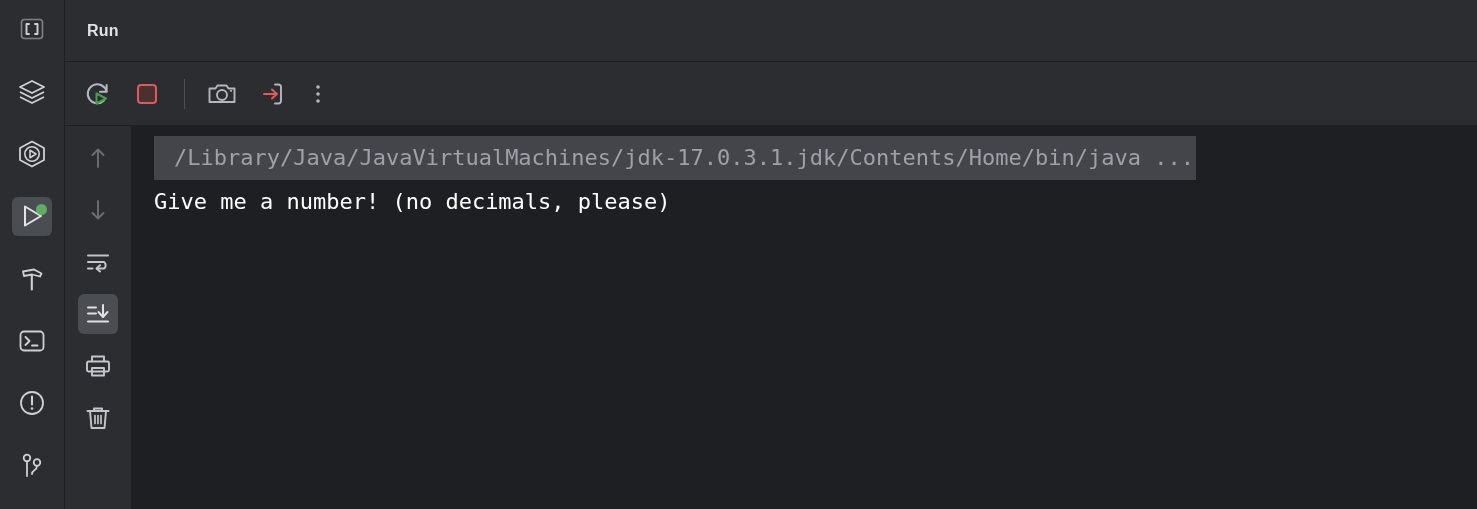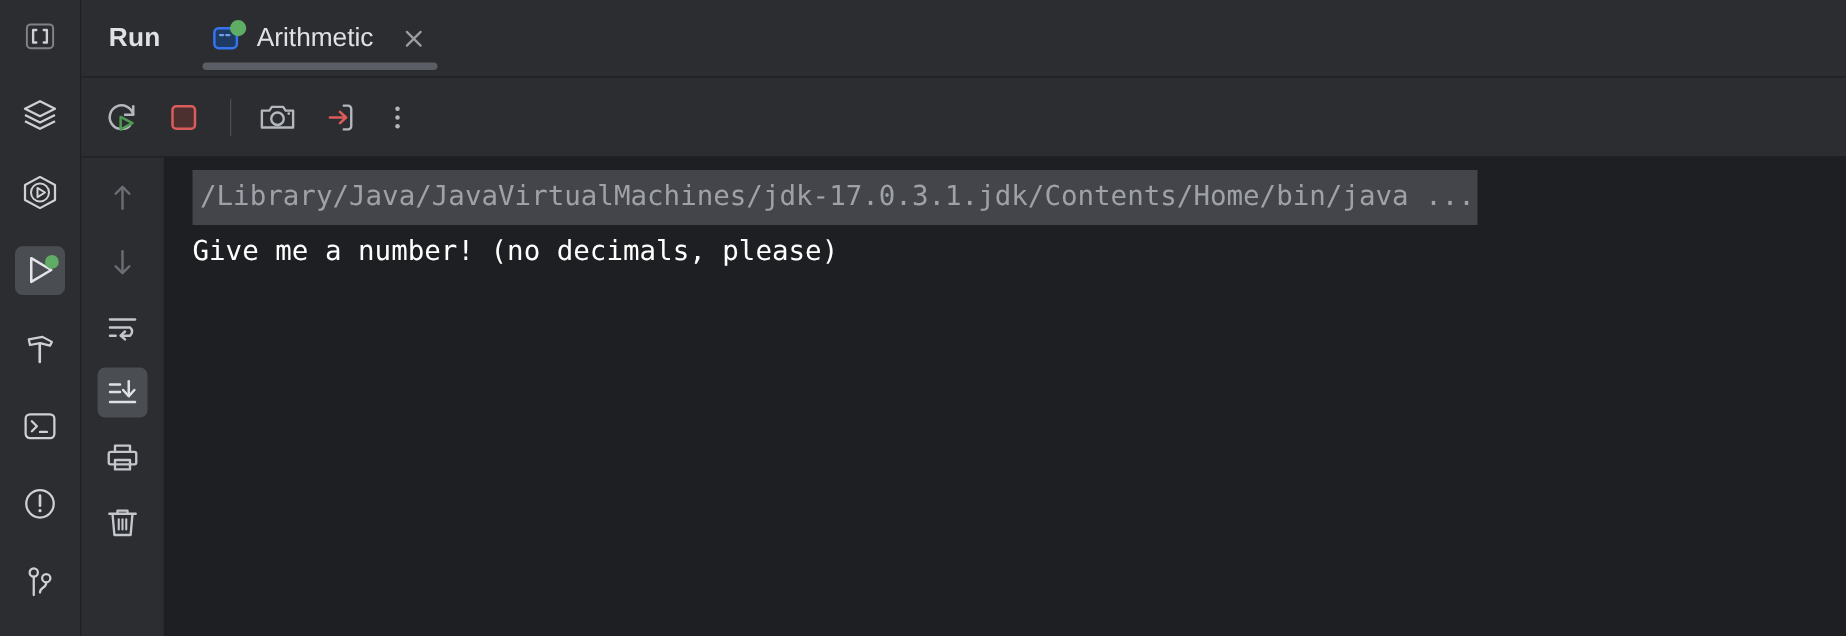--- a/index.html
+++ b/index.html
@@ -75,21 +75,21 @@
     align-items: stretch;
     border-bottom: 1px solid #1e1f22;
     position: relative;
     flex: 0 0 62px;
   }
   .run-label {
     display: flex;
     align-items: center;
     padding: 0 26px 0 22px;
     color: #dfe1e5;
-    font-size: 21px;
+    font-size: 16px;
     font-weight: bold;
     letter-spacing: 0.2px;
   }
   .tab {
     display: flex;
     align-items: center;
     position: relative;
     padding: 0 14px 0 14px;
     gap: 11px;
   }
@@ -199,21 +199,21 @@
     font-size: 22px;
     line-height: 44px;
     color: #ffffff;
     white-space: pre;
     padding-left: 22px;
   }
   .cline.cmd {
     display: inline-block;
     background: #43454a;
     color: #a7aab0;
-    padding-left: 6px;
+    padding-left: 20px;
     padding-right: 2px;
     margin-left: 22px;
     color: #9ea1a8;
   }
   .cline-wrap { height: 44px; }
 </style>
 </head>
 <body>
 
 <div class="app">
@@ -283,37 +283,20 @@
       </svg>
     </div>
 
   </div>
 
   <div class="right">
 
     <div class="tabbar">
       <div class="run-label">Run</div>
 
-      <div class="tab">
-        <span class="tab-icon-wrap">
-          <svg width="24" height="24" viewBox="0 0 24 24">
-            <rect x="2.5" y="3.5" width="18" height="16" rx="3.5" fill="#1f3a63" stroke="#3574f0" stroke-width="2"></rect>
-            <path d="M7 9 L9.5 9" stroke="#6e9fe8" stroke-width="1.8" stroke-linecap="round"></path>
-            <path d="M12 9 L14.5 9" stroke="#6e9fe8" stroke-width="1.8" stroke-linecap="round"></path>
-          </svg>
-          <span class="tab-icon-dot"></span>
-        </span>
-        <span class="tab-title">Arithmetic</span>
-        <span class="tab-close">
-          <svg width="20" height="20" viewBox="0 0 20 20">
-            <path d="M4.5 4.5 L15.5 15.5 M15.5 4.5 L4.5 15.5" stroke="#9a9da3" stroke-width="1.8" stroke-linecap="round"></path>
-          </svg>
-        </span>
-        <span class="tab-underline"></span>
-      </div>
     </div>
 
     <div class="toolbar">
 
       <div class="tb-btn">
         <svg width="32" height="32" viewBox="0 0 32 32">
           <path d="M23.5 13.5 A9.5 9.5 0 1 0 21 22.5" fill="none" stroke="#b4b7bd" stroke-width="2" stroke-linecap="round"></path>
           <path d="M23.6 7 L23.6 13.7 L17 13.7" fill="none" stroke="#b4b7bd" stroke-width="2" stroke-linecap="round" stroke-linejoin="round"></path>
           <path d="M13.5 15.5 L23 20.5 L13.5 25.5 Z" fill="none" stroke="#4f9a52" stroke-width="2" stroke-linejoin="round"></path>
         </svg>

